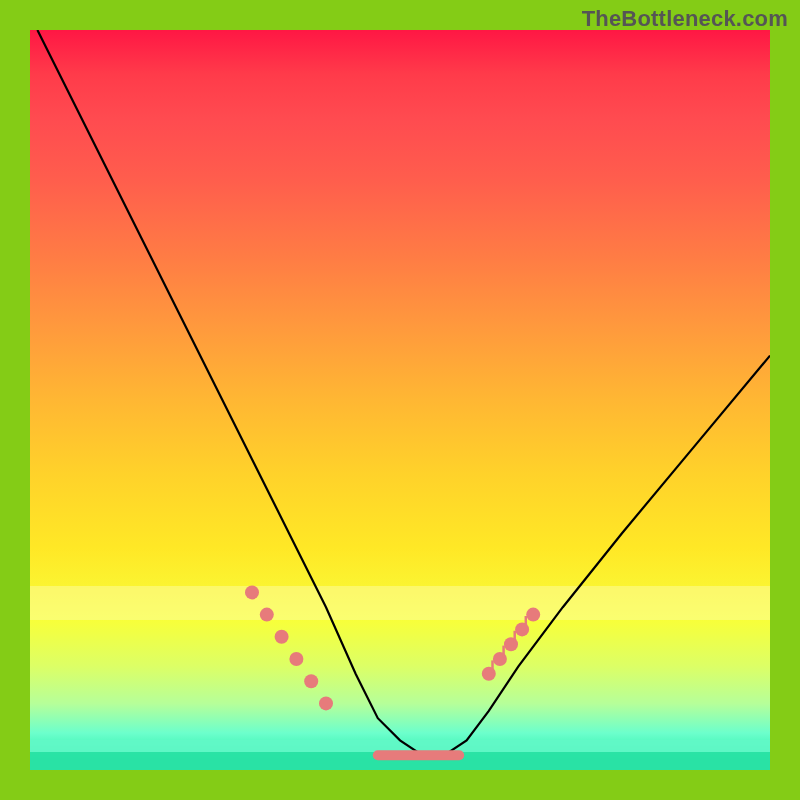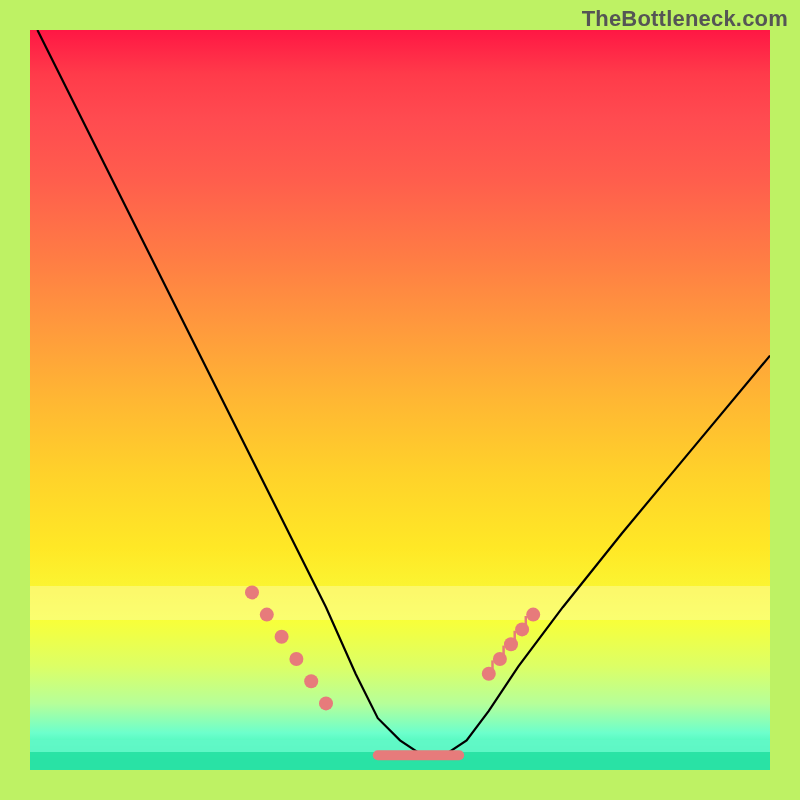--- a/index.html
+++ b/index.html
@@ -8,21 +8,21 @@
     width: 800px;
     height: 800px;
     background: #000;
     overflow: hidden;
     font-family: Arial, Helvetica, sans-serif;
   }
   .frame {
     position: relative;
     width: 800px;
     height: 800px;
-    background: #bef264;
+    background: #84cc16;
     text-align: center;
   }
   .watermark {
     position: absolute;
     top: 6px;
     right: 12px;
     color: #555;
     font-size: 22px;
     font-weight: 600;
     letter-spacing: 0.2px;

